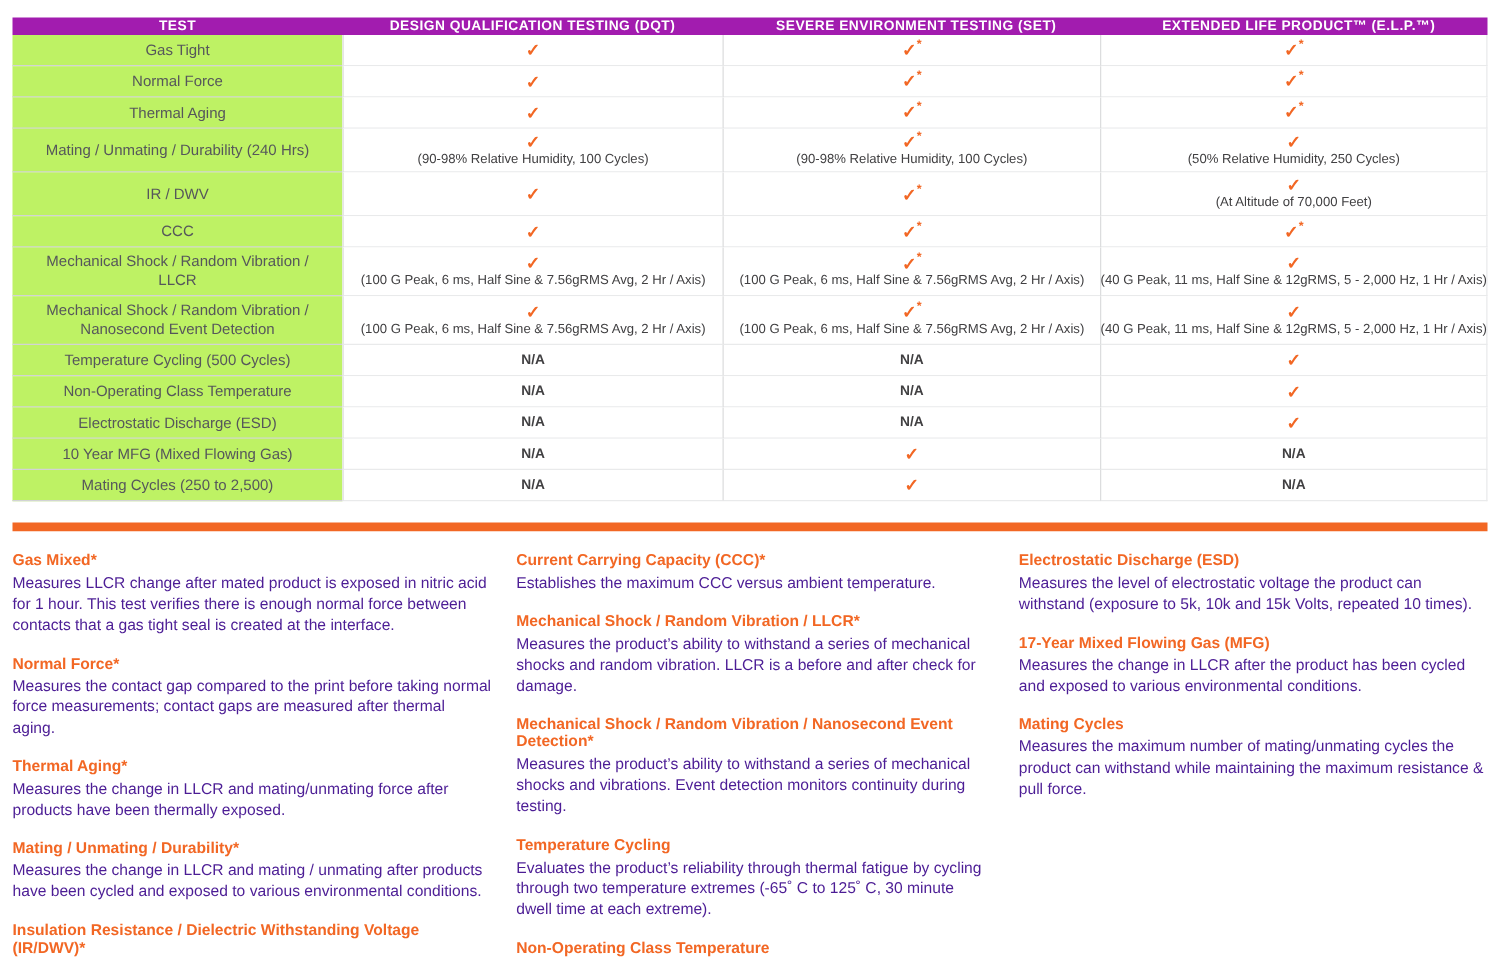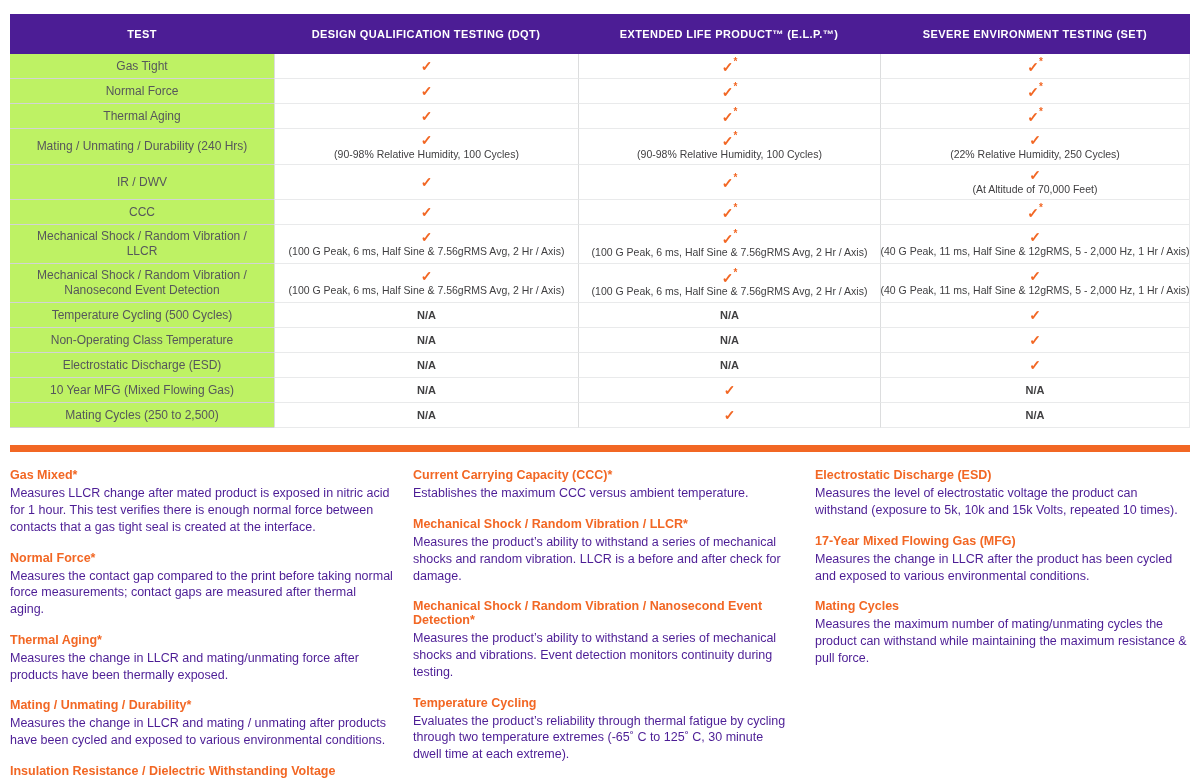--- a/index.html
+++ b/index.html
@@ -2,21 +2,21 @@
 <html><head>
 <meta charset="utf-8">
 <style>
   * { margin:0; padding:0; box-sizing:border-box; }
   html,body { width:1200px; height:779px; background:#ffffff; overflow:hidden;
     font-family:"Liberation Sans", sans-serif; }
   .page { padding:14px 10px 0 10px; }
 
   
   .spec-table { width:1180px; }
-  .t-header { display:flex; background:#4c1d95; height:40px; }
+  .t-header { display:flex; background:#a21caf; height:14px; }
   .t-header .hcell { display:flex; align-items:center; justify-content:center;
     color:#ffffff; font-weight:bold; font-size:11px; letter-spacing:0.4px; text-align:center; }
   .c0 { width:264px; } .c1 { width:304px; } .c2 { width:302px; } .c3 { width:310px; }
 
   .t-row { display:flex; align-items:stretch; }
   .t-row .label {
     background:#bef264; border-bottom:1px solid #D2D3D5;
     display:flex; align-items:center; justify-content:center; text-align:center;
     color:#56575B; font-size:12px; line-height:1.25; padding:4px 14px; }
   .t-row .val {
@@ -42,22 +42,22 @@
 </style>
 </head>
 <body>
 
 <div class="page">
 
   <div class="spec-table">
     <div class="t-header">
       <div class="hcell c0">TEST</div>
       <div class="hcell c1">DESIGN QUALIFICATION TESTING (DQT)</div>
+      <div class="hcell c3">SEVERE ENVIRONMENT TESTING (SET)</div>
       <div class="hcell c2">EXTENDED LIFE PRODUCT™ (E.L.P.™)</div>
-      <div class="hcell c3">SEVERE ENVIRONMENT TESTING (SET)</div>
     </div>
     <div id="table-rows">
         <div class="t-row">
           <div class="label c0">Gas Tight</div>
           <div class="val c1">
             <span class="check">✓</span>
           </div>
           <div class="val c2">
             <span class="check">✓<sup>*</sup></span>
           </div>
@@ -94,21 +94,21 @@
           <div class="val c1">
             <span class="check">✓</span>
             <div class="note">(90-98% Relative Humidity, 100 Cycles)</div>
           </div>
           <div class="val c2">
             <span class="check">✓<sup>*</sup></span>
             <div class="note">(90-98% Relative Humidity, 100 Cycles)</div>
           </div>
           <div class="val c3">
             <span class="check">✓</span>
-            <div class="note">(22% Relative Humidity, 250 Cycles)</div>
+            <div class="note">(50% Relative Humidity, 250 Cycles)</div>
           </div>
         </div>
         <div class="t-row">
           <div class="label c0">IR / DWV</div>
           <div class="val c1">
             <span class="check">✓</span>
           </div>
           <div class="val c2">
             <span class="check">✓<sup>*</sup></span>
           </div>

